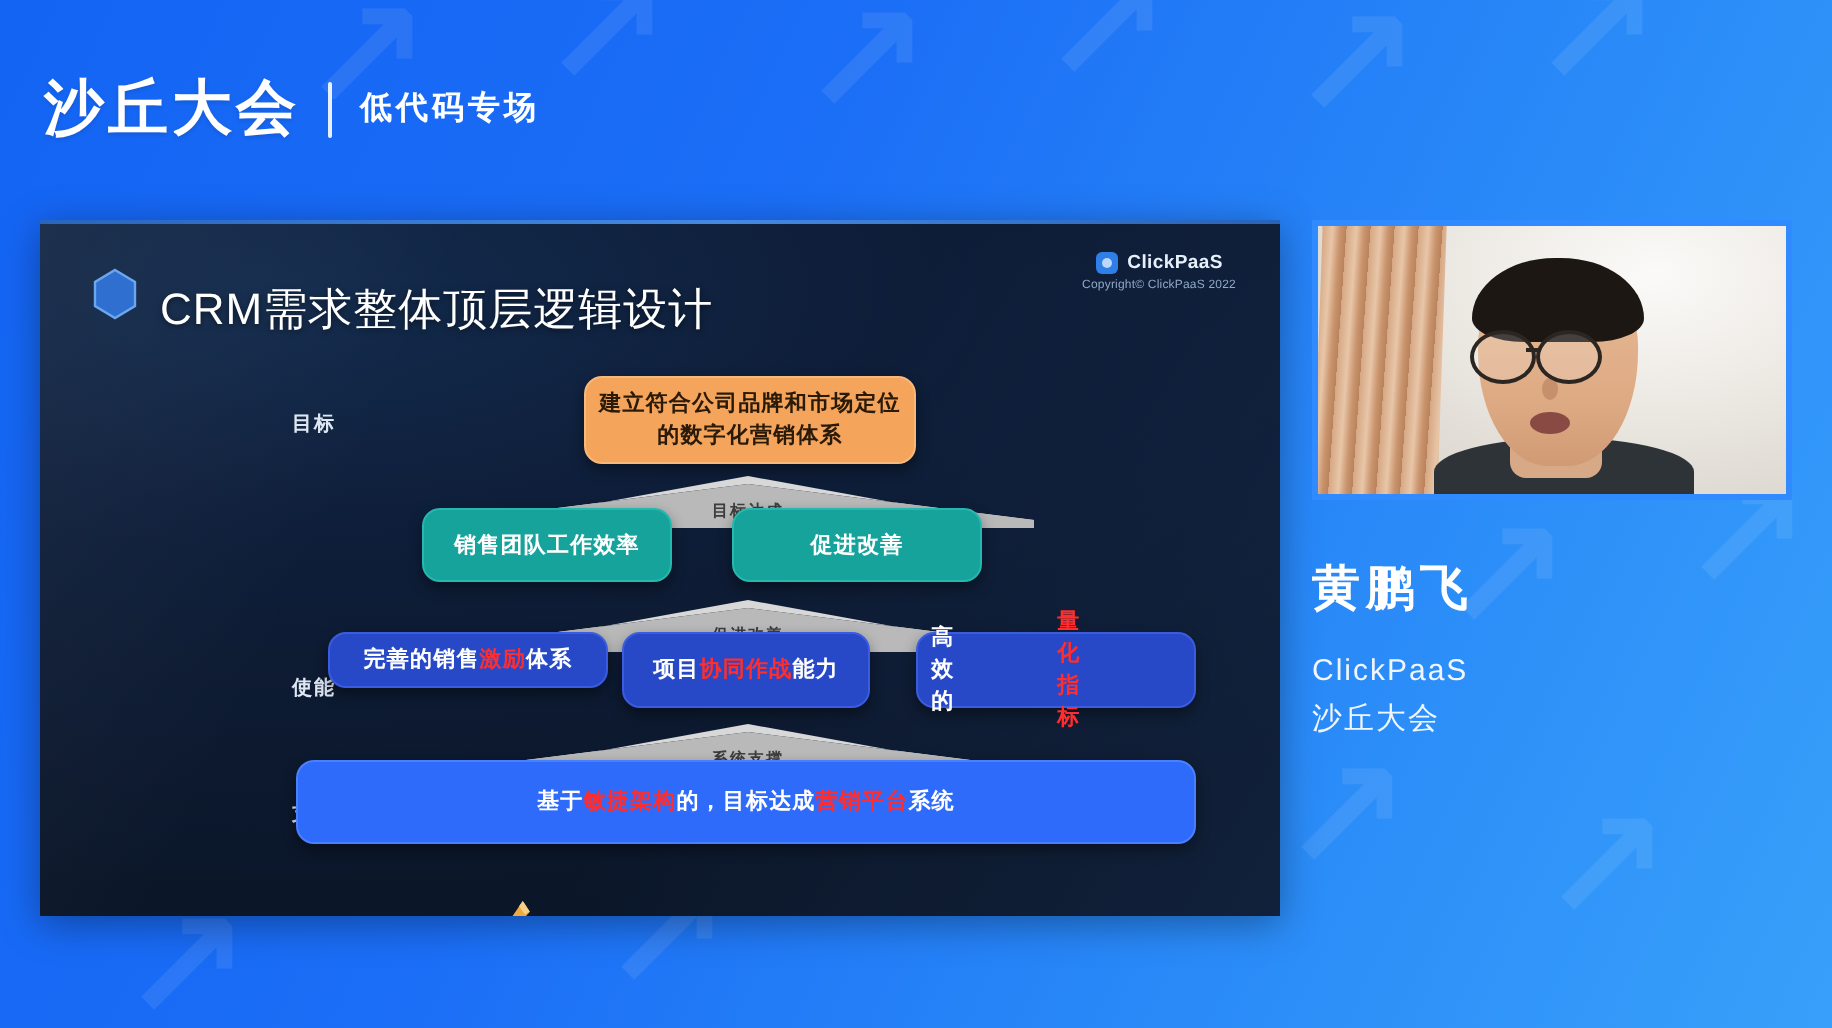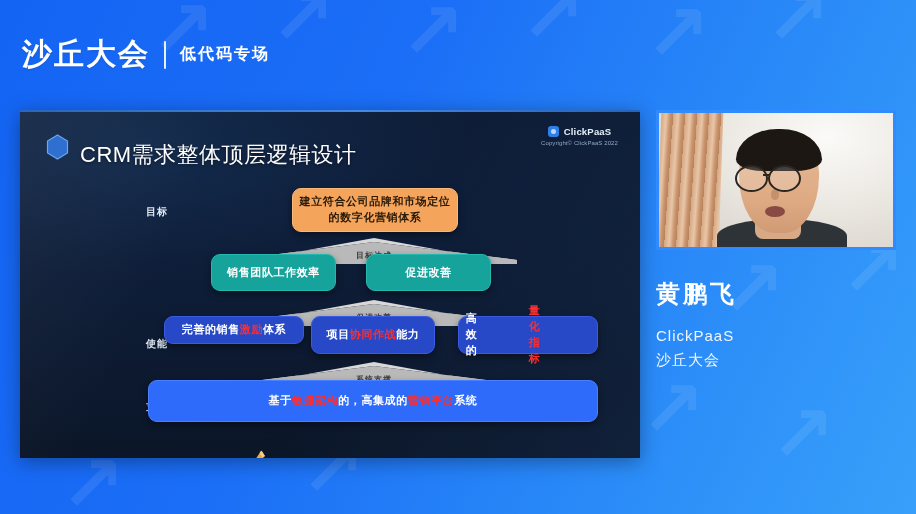--- a/index.html
+++ b/index.html
@@ -298,21 +298,21 @@
       <svg class="cap" viewBox="0 0 286 26" preserveAspectRatio="none" aria-hidden="true">
         <polygon points="0,26 143,0 286,26 286,22 143,4 0,22" fill="#d8d8d8"></polygon>
         <polygon points="0,22 143,4 286,22 286,26 0,26" fill="#b9b9b9"></polygon>
       </svg>
       <div class="lbl">系统支撑</div>
     </div>
 
     <div class="box support" style="left:128px;top:270px;width:450px;height:42px;text-align:right;">
       <span>基于</span>
         <span class="hl">敏捷架构</span>
-        <span>的，高集成的</span>
+        <span>的，目标达成</span>
         <span class="hl">营销平台</span>
         <span>系统</span>
     </div>
   </div>
 
   <div id="cam">
     <div class="wall"></div>
     <div class="blinds"></div>
     <div class="shoulder"></div>
     <div class="neck"></div>

